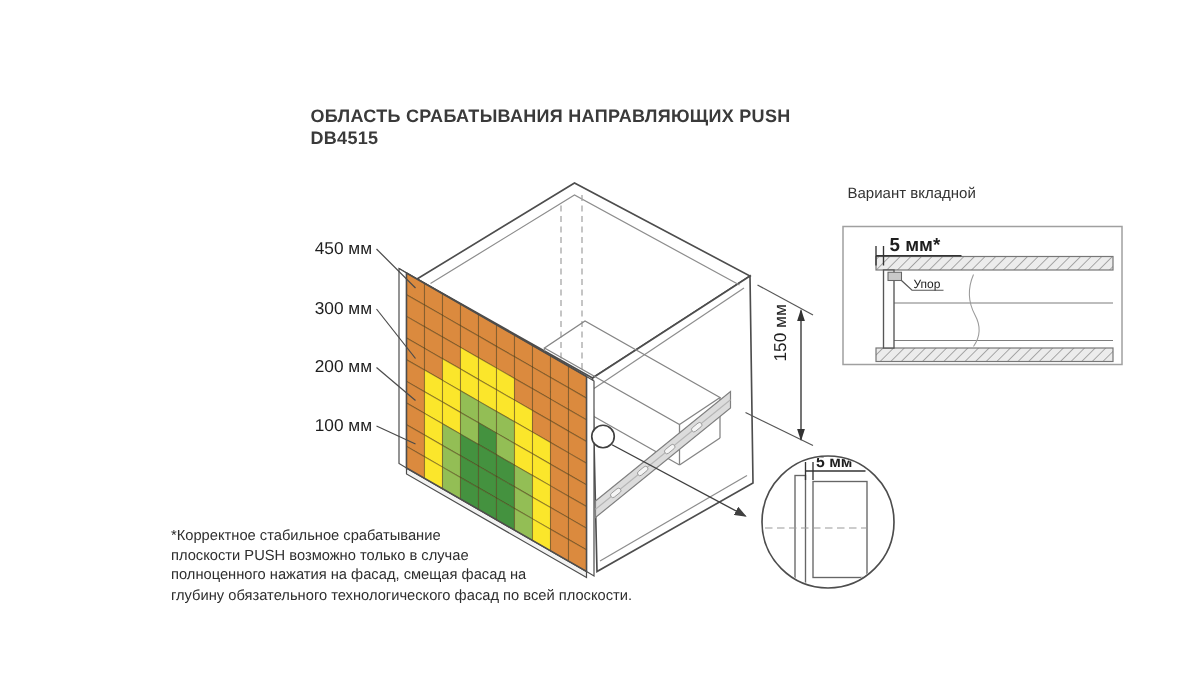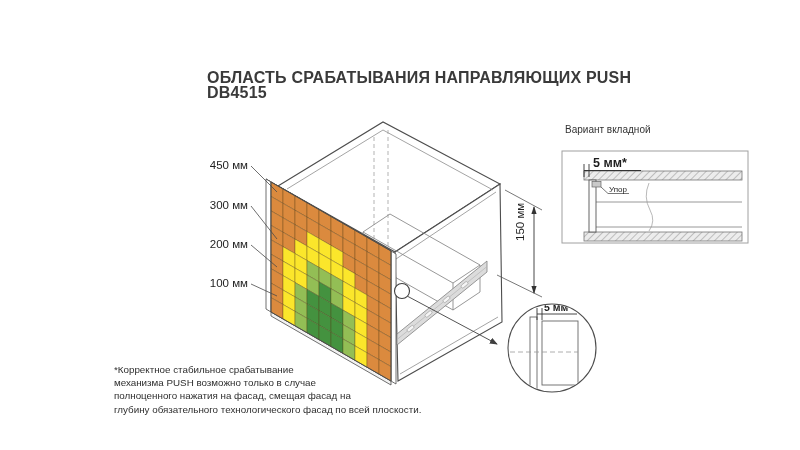--- a/index.html
+++ b/index.html
@@ -1,23 +1,23 @@
 <!DOCTYPE html>
 <html><head>
 <meta charset="utf-8">
 <style>
   html,body{margin:0;padding:0;background:#fff;}
   #page{position:relative;width:800px;height:450px;background:#ffffff;overflow:hidden;
         font-family:"Liberation Sans", sans-serif;}
   #title{position:absolute;left:207px;top:70px;width:430px;
-         font-size:16px;font-weight:bold;color:#3a3a3a;line-height:15px;letter-spacing:.2px;}
+         font-size:12px;font-weight:bold;color:#3a3a3a;line-height:15px;letter-spacing:.2px;}
   #inset-caption{position:absolute;left:565px;top:124px;width:160px;
          font-size:10px;color:#333;line-height:12px;}
   #footnote{position:absolute;left:114px;top:351px;width:330px;
-         font-size:9.8px;color:#2e2e2e;line-height:13.2px;margin-top:12px;}
+         font-size:9.8px;color:#2e2e2e;line-height:13.2px;}
   svg{position:absolute;left:0;top:0;}
   svg text{font-family:"Liberation Sans", sans-serif;fill:#1e1e1e;}
   .dimlabel{font-size:11.5px;}
   .dimbold{font-size:12.5px;font-weight:bold;}
   .dimbold-sm{font-size:10.5px;font-weight:bold;}
   .small{font-size:8px;}
 </style>
 </head>
 <body>
 
@@ -27,21 +27,21 @@
     <div>ОБЛАСТЬ СРАБАТЫВАНИЯ НАПРАВЛЯЮЩИХ PUSH</div>
     <div>DB4515</div>
   </div>
 
   <div id="inset-caption">
     <div>Вариант вкладной</div>
   </div>
 
   <div id="footnote">
     <div>*Корректное стабильное срабатывание</div>
-    <div>механизма PUSH возможно только в случае</div>
+    <div>плоскости PUSH возможно только в случае</div>
     <div>полноценного нажатия на фасад, смещая фасад на</div>
     <div>глубину обязательного технологического фасад по всей плоскости.</div>
   </div>
 
   <svg width="800" height="450" viewBox="0 0 800 450">
     <defs>
       <pattern id="hatch" patternUnits="userSpaceOnUse" width="5" height="5" patternTransform="rotate(45)">
         <rect width="5" height="5" fill="#ececec"></rect>
         <line x1="0" y1="0" x2="0" y2="5" stroke="#8f8f8f" stroke-width="1"></line>
       </pattern>

